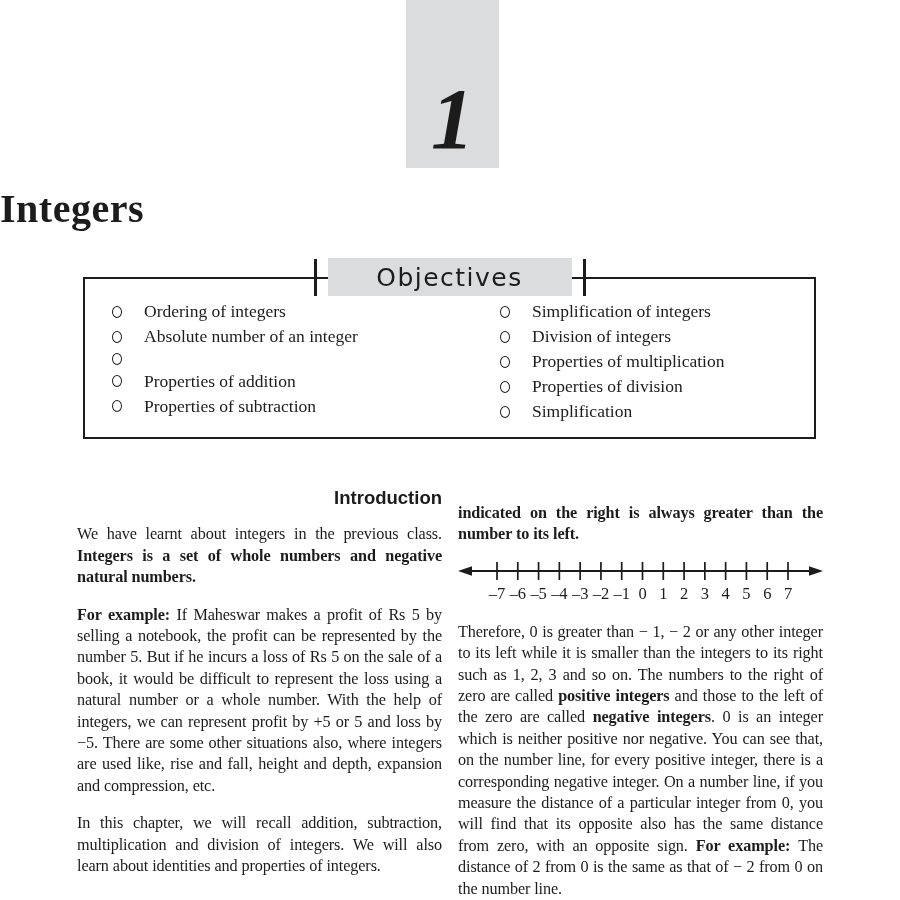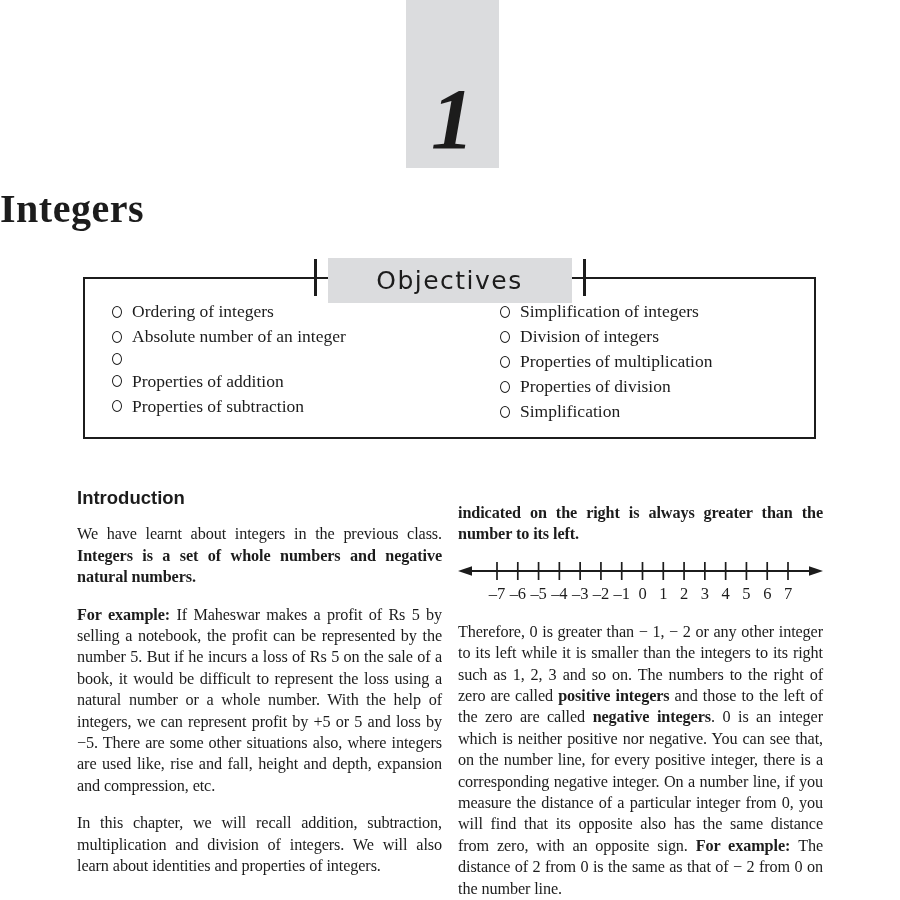--- a/index.html
+++ b/index.html
@@ -21,51 +21,51 @@
     position:absolute;top:185px;left:0;width:100%;margin:0;text-align:left;
     font-family:"Liberation Serif",serif;font-weight:700;font-size:40px;letter-spacing:0.5px;
   }
   
   .objectives-box{
     position:absolute;left:83px;top:277px;width:733px;height:162px;
     border:2px solid #1c1c1c;box-sizing:border-box;
   }
   .obj-banner{
     position:absolute;left:50%;top:-21px;transform:translateX(-50%);
-    width:244px;height:45px;background:#dbdcde;
+    width:244px;height:38px;background:#dbdcde;
     display:flex;align-items:center;justify-content:center;
     font-family:"DejaVu Sans",sans-serif;font-size:25px;font-weight:500;letter-spacing:1.5px;
   }
   .banner-tick{position:absolute;top:-20px;width:3px;height:37px;background:#1c1c1c;}
   .banner-tick-left{left:50%;margin-left:-136px;}
   .banner-tick-right{left:50%;margin-left:133px;}
   .obj-columns{display:flex;padding:24px 0 0 27px;}
   .obj-list{list-style:none;margin:0;padding:0;}
   .obj-list.first{flex:0 0 388px;}
   .obj-list li{
-    display:flex;align-items:center;gap:10px;
+    display:flex;align-items:center;gap:22px;
     font-size:17.5px;line-height:17.5px;margin-bottom:7.5px;
   }
   .bullet{
     flex:0 0 auto;width:8px;height:10px;border:1.7px solid #1c1c1c;
     border-radius:50%;background:transparent;
   }
   
   .body-columns{
     position:absolute;left:77px;top:487px;width:747px;
     display:flex;gap:16px;
   }
   .col{
     width:365px;flex:0 0 365px;font-size:16.2px;line-height:21.4px;
     text-align:justify;letter-spacing:-0.1px;
   }
   .col p{margin:16px 0 8px 0;}
   .intro-heading{
     font-family:"Liberation Sans",sans-serif;font-size:18.5px;font-weight:700;
-    margin:0 0 9px 0;text-align:left;letter-spacing:0;
+    margin:0 0 9px 0;text-align:right;letter-spacing:0;
   }
   .number-line{margin:5px 0 9px 0;}
   .number-line svg{display:block;width:365px;height:52px;}
   .number-line text{font-family:"Liberation Serif",serif;font-size:16.5px;fill:#1c1c1c;}
 </style>
 </head>
 <body>
 
 <div class="page">
 

